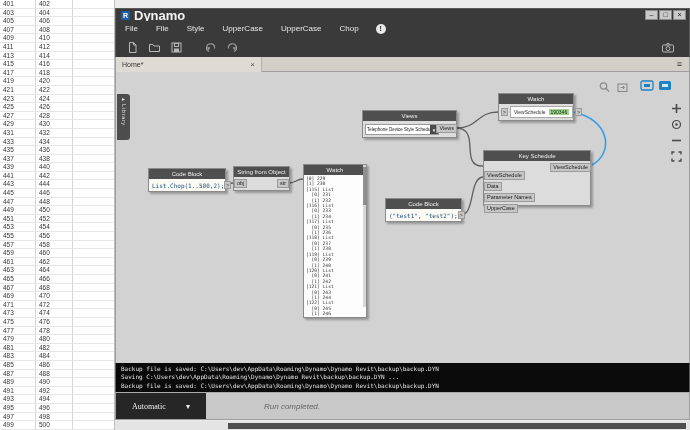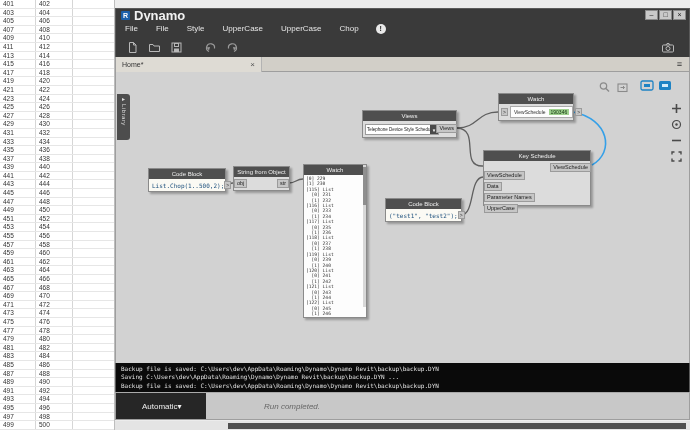--- a/index.html
+++ b/index.html
@@ -94,21 +94,21 @@
   #zoomcol { position:absolute; left:668px; top:102px; width:16px; z-index:5; display:flex; flex-direction:column; gap:3px; align-items:center; }
 
   
   #console { left:115px; top:363px; width:575px; height:29px; background:#0a0a0a; padding:2px 5px; overflow:hidden;
              border-left:1px solid #5a5a5a; border-right:1px solid #5a5a5a; }
   .cline { font-family:"DejaVu Sans Mono",monospace; font-size:6px; line-height:8.3px; color:#e0e0e0; white-space:nowrap; }
 
   #runbar { left:115px; top:392px; width:575px; height:28px; background:#c8c8c8; border:1px solid #9e9e9e; border-top:1px solid #aaa;
             display:flex; align-items:center; }
   #runmode { width:90px; height:100%; background:#262626; color:#eee; font-size:8px; display:flex; align-items:center;
-             justify-content:space-between; padding:0 26px; }
+             justify-content:space-between; padding:0 16px;font-family:Liberation Serif, serif; }
   #runstatus { font-size:8px; font-style:italic; color:#666; margin-left:58px; }
 
   
   #hscroll-track { left:115px; top:421px; width:575px; height:9px; background:#e4e4e4; }
   #hscroll-thumb { left:228px; top:423px; width:458px; height:6px; background:#4f4f4f; }
 
   svg { display:block; }
 </style>
 </head>
 <body>

